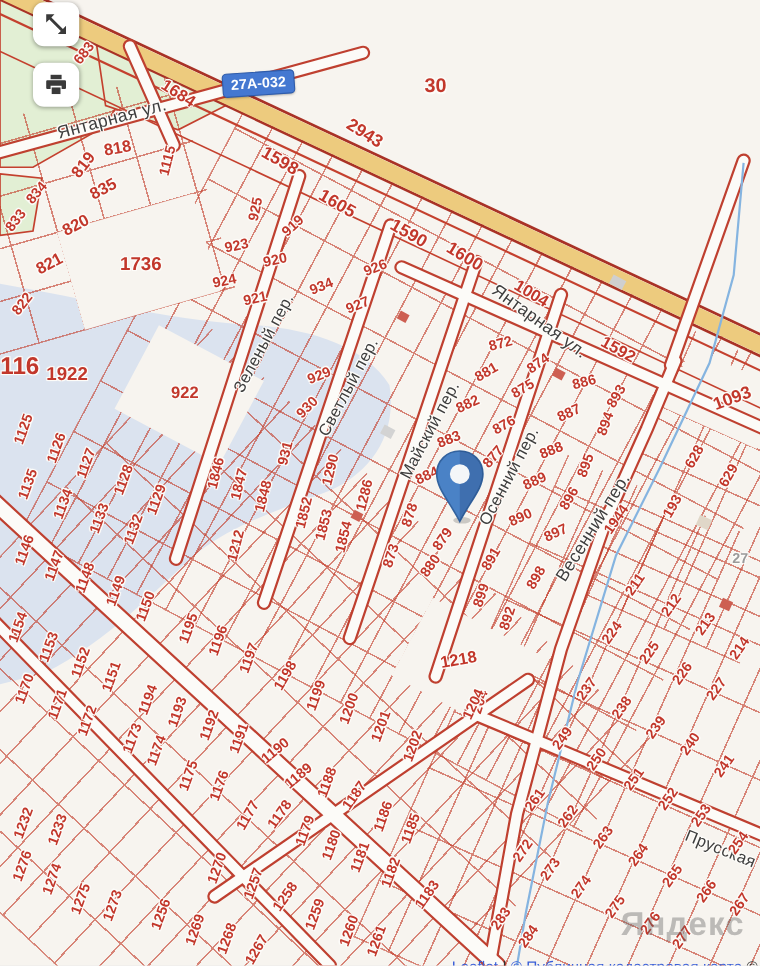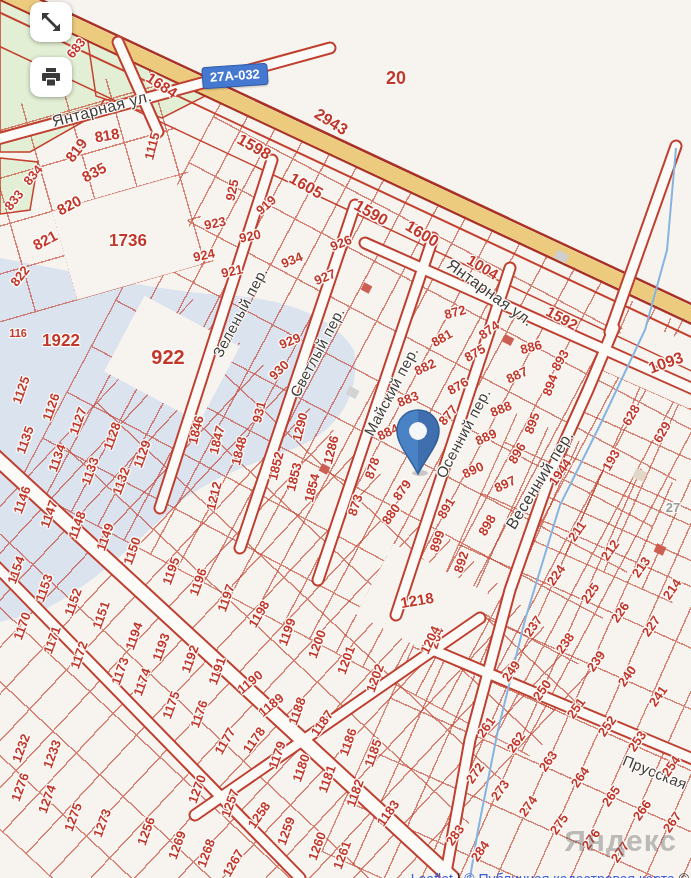--- a/index.html
+++ b/index.html
@@ -152,41 +152,41 @@
       <span class="slabel" style="left: 317px; top: 352px; font-size: 15px; transform: translate(-50%, -50%) rotate(-62deg);">Светлый пер.</span>
       <span class="slabel" style="left: 391px; top: 391px; font-size: 15px; transform: translate(-50%, -50%) rotate(-62deg);">Майский пер.</span>
       <span class="slabel" style="left: 463px; top: 433px; font-size: 15px; transform: translate(-50%, -50%) rotate(-62deg);">Осенний пер.</span>
       <span class="slabel" style="left: 540px; top: 480px; font-size: 16px; transform: translate(-50%, -50%) rotate(-58deg);">Весенний пер.</span>
       <span class="slabel" style="left: 655px; top: 772px; font-size: 15px; transform: translate(-50%, -50%) rotate(22deg);">Прусская</span>
     </div>
 
   <div class="layer">
       <span class="plabel" style="left: 76px; top: 48px; font-size: 13px; transform: translate(-50%, -50%) rotate(-52deg);">683</span>
       <span class="plabel" style="left: 162px; top: 85px; font-size: 15px; transform: translate(-50%, -50%) rotate(33deg);">1684</span>
-      <span class="plabel" style="left: 396px; top: 78px; font-size: 18px; transform: translate(-50%, -50%) rotate(0deg);">20</span>
+      <span class="plabel" style="left: 396px; top: 78px; font-size: 18px; transform: translate(-50%, -50%) rotate(0deg);">30</span>
       <span class="plabel" style="left: 331px; top: 122px; font-size: 16px; transform: translate(-50%, -50%) rotate(32deg);">2943</span>
       <span class="plabel" style="left: 254px; top: 147px; font-size: 16px; transform: translate(-50%, -50%) rotate(30deg);">1598</span>
       <span class="plabel" style="left: 306px; top: 186px; font-size: 16px; transform: translate(-50%, -50%) rotate(30deg);">1605</span>
       <span class="plabel" style="left: 371px; top: 213px; font-size: 16px; transform: translate(-50%, -50%) rotate(30deg);">1590</span>
       <span class="plabel" style="left: 422px; top: 234px; font-size: 16px; transform: translate(-50%, -50%) rotate(31deg);">1600</span>
       <span class="plabel" style="left: 483px; top: 267px; font-size: 15px; transform: translate(-50%, -50%) rotate(31deg);">1004</span>
       <span class="plabel" style="left: 562px; top: 318px; font-size: 15px; transform: translate(-50%, -50%) rotate(29deg);">1592</span>
       <span class="plabel" style="left: 107px; top: 135px; font-size: 15px; transform: translate(-50%, -50%) rotate(-10deg);">818</span>
       <span class="plabel" style="left: 76px; top: 150px; font-size: 15px; transform: translate(-50%, -50%) rotate(-52deg);">819</span>
       <span class="plabel" style="left: 33px; top: 175px; font-size: 13px; transform: translate(-50%, -50%) rotate(-50deg);">834</span>
       <span class="plabel" style="left: 14px; top: 200px; font-size: 13px; transform: translate(-50%, -50%) rotate(-52deg);">833</span>
       <span class="plabel" style="left: 94px; top: 172px; font-size: 15px; transform: translate(-50%, -50%) rotate(-28deg);">835</span>
       <span class="plabel" style="left: 69px; top: 205px; font-size: 15px; transform: translate(-50%, -50%) rotate(-28deg);">820</span>
       <span class="plabel" style="left: 45px; top: 240px; font-size: 15px; transform: translate(-50%, -50%) rotate(-28deg);">821</span>
       <span class="plabel" style="left: 20px; top: 276px; font-size: 13px; transform: translate(-50%, -50%) rotate(-52deg);">822</span>
       <span class="plabel" style="left: 152px; top: 146px; font-size: 13px; transform: translate(-50%, -50%) rotate(-76deg);">1115</span>
       <span class="plabel" style="left: 128px; top: 240px; font-size: 17px; transform: translate(-50%, -50%) rotate(0deg);">1736</span>
-      <span class="plabel" style="left: 18px; top: 333px; font-size: 11px; transform: translate(-50%, -50%) rotate(0deg);">116</span>
+      <span class="plabel" style="left: 18px; top: 333px; font-size: 22px; transform: translate(-50%, -50%) rotate(0deg);">116</span>
       <span class="plabel" style="left: 61px; top: 340px; font-size: 17px; transform: translate(-50%, -50%) rotate(0deg);">1922</span>
-      <span class="plabel" style="left: 168px; top: 357px; font-size: 20px; transform: translate(-50%, -50%) rotate(0deg);">922</span>
+      <span class="plabel" style="left: 168px; top: 357px; font-size: 15px; transform: translate(-50%, -50%) rotate(0deg);">922</span>
       <span class="plabel" style="left: 232px; top: 190px; font-size: 13px; transform: translate(-50%, -50%) rotate(-78deg);">925</span>
       <span class="plabel" style="left: 266px; top: 205px; font-size: 13px; transform: translate(-50%, -50%) rotate(-42deg);">919</span>
       <span class="plabel" style="left: 215px; top: 223px; font-size: 13px; transform: translate(-50%, -50%) rotate(-12deg);">923</span>
       <span class="plabel" style="left: 250px; top: 236px; font-size: 13px; transform: translate(-50%, -50%) rotate(-12deg);">920</span>
       <span class="plabel" style="left: 204px; top: 255px; font-size: 13px; transform: translate(-50%, -50%) rotate(-12deg);">924</span>
       <span class="plabel" style="left: 232px; top: 271px; font-size: 13px; transform: translate(-50%, -50%) rotate(-12deg);">921</span>
       <span class="plabel" style="left: 341px; top: 243px; font-size: 13px; transform: translate(-50%, -50%) rotate(-22deg);">926</span>
       <span class="plabel" style="left: 292px; top: 260px; font-size: 13px; transform: translate(-50%, -50%) rotate(-22deg);">934</span>
       <span class="plabel" style="left: 325px; top: 277px; font-size: 13px; transform: translate(-50%, -50%) rotate(-22deg);">927</span>
       <span class="plabel" style="left: 290px; top: 341px; font-size: 13px; transform: translate(-50%, -50%) rotate(-22deg);">929</span>

